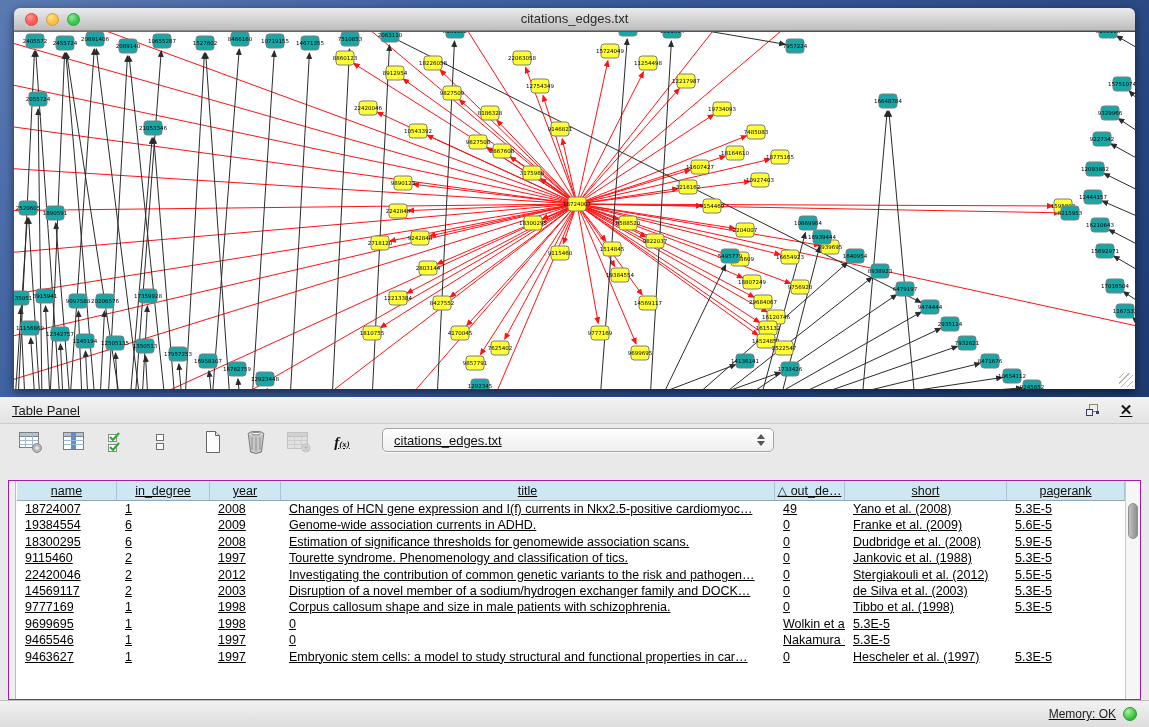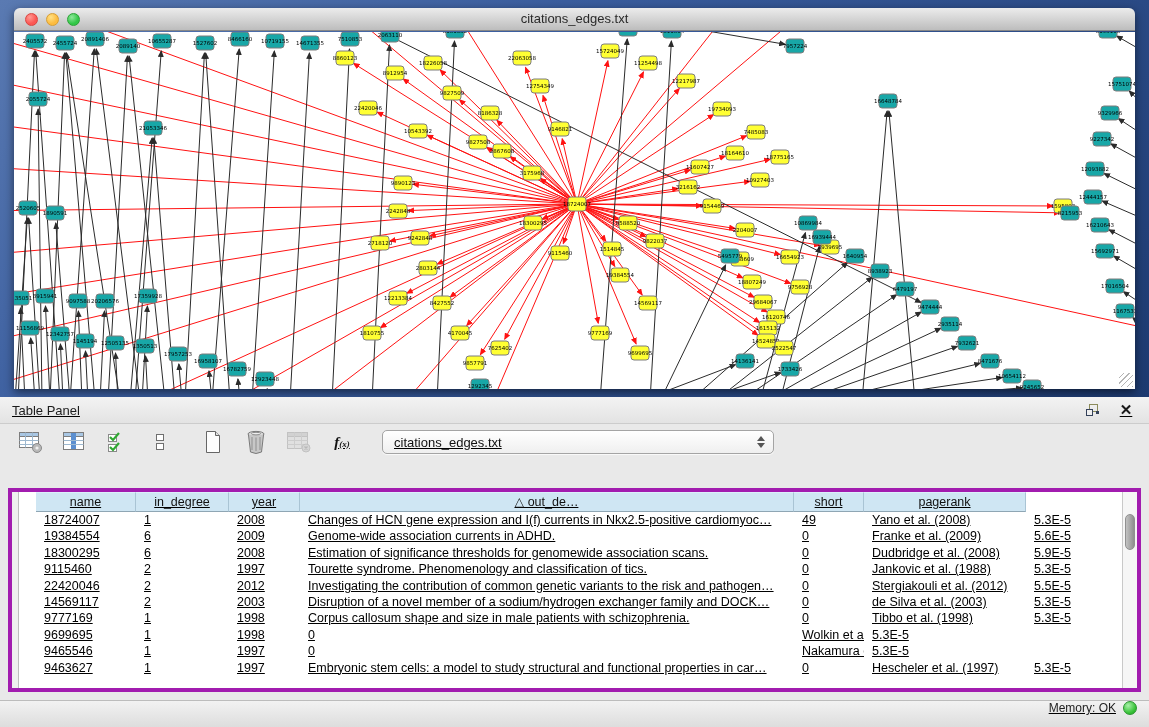--- a/index.html
+++ b/index.html
@@ -28,56 +28,56 @@
   .panel { position:absolute; left:0; top:397px; width:1149px; height:330px;
            background:#e9e9e9; display:flex; flex-direction:column;text-decoration:underline; }
   .panel-header { height:27px; flex:0 0 27px; display:flex; align-items:center;
                   padding:0 14px 0 12px; background:linear-gradient(#f3f3f3,#e3e3e3);
                   border-bottom:1px solid #cccccc; }
   .panel-title { font-size:13px; color:#1c1c1c; }
   .panel-header .spacer { flex:1; }
   .ph-icon { width:18px; height:16px; margin-left:16px; cursor:default; display:flex; align-items:center; justify-content:center; }
   .close-x { font-size:15px; font-weight:bold; color:#1a1a1a; line-height:14px; }
 
-  .toolbar { flex:0 0 52px; display:flex; align-items:center; padding:4px 14px 24px 16px; gap:13px; }
+  .toolbar { flex:0 0 52px; display:flex; padding:4px 14px 24px 16px; gap:13px; }
   .tbtn { width:30px; height:28px; display:flex; align-items:center; justify-content:center; background:transparent; border:none; }
   .tbtn.gap { margin-left:10px; }
   .fx { font-family:"Liberation Serif", serif; font-style:italic; font-weight:bold; font-size:15px; color:#111; }
   .fx small { font-size:9px; font-weight:bold; }
   .combo { margin-left:12px; width:392px; height:24px; border:1px solid #a4a4a4; border-radius:5px;
            background:linear-gradient(#ffffff,#efefef); display:flex; align-items:center;
            padding:0 8px 0 11px; font-size:13px; color:#111; box-shadow:0 1px 1px rgba(255,255,255,.8); }
   .combo .cspacer { flex:1; }
   .stepper { display:flex; flex-direction:column; gap:2px; }
   .stepper i { display:block; width:0; height:0; border-left:4px solid transparent; border-right:4px solid transparent; }
   .stepper .up { border-bottom:5px solid #555; }
   .stepper .dn { border-top:5px solid #555; }
 
-  .tablebox { flex:1; margin:8px 8px; border:4px solid #a21caf; background:#ffffff; position:relative; overflow:hidden;padding-left:16px; }
+  .tablebox { flex:1; margin:0 8px; border:1px solid #a21caf; background:#ffffff; position:relative; overflow:hidden; }
   .gutter { position:absolute; left:0; top:0; bottom:0; width:7px; background:#efefef; border-right:1px solid #bdbdbd; }
   .thead, .trow { display:grid; grid-template-columns:100px 93px 71px 494px 70px 162px 1fr; margin-left:8px; margin-right:15px; }
   .thead { height:20px; }
   .th { background:#cfe6f3; border-right:1px solid #a9c4d4; border-bottom:1px solid #8fa6b4; border-top:1px solid #ddeefb;
         font-size:12.5px; color:#111; text-align:center; line-height:19px; overflow:hidden; white-space:nowrap; }
   .trow { height:16.4px; }
   .td { font-size:12.5px; color:#000; line-height:16.4px; padding-left:8px; overflow:hidden; white-space:nowrap; }
   .vscroll { position:absolute; right:0; top:0; bottom:0; width:15px; background:#f6f6f6; border-left:1px solid #c9c9c9; }
   .vthumb { position:absolute; left:2px; top:22px; width:10px; height:36px; border-radius:6px;
             background:linear-gradient(90deg,#c2c2c2,#8e8e8e); border:1px solid #909090; }
 
   .tabbar { flex:0 0 29px; display:flex; align-items:center; justify-content:center; }
   .segmented { display:flex; border:1px solid #979797; border-radius:5px; overflow:hidden;
                box-shadow:0 1px 1px rgba(255,255,255,.9), inset 0 0 1px rgba(0,0,0,.1); }
   .seg { font-size:13px; padding:3px 15px; background:linear-gradient(#fdfdfd,#e9e9e9);
          color:#111; border-right:1px solid #ababab; cursor:default; }
   .seg:last-child { border-right:none; }
   .seg.active { background:linear-gradient(#8f8f8f,#6e6e6e); color:#efefef; }
 
   .statusbar { flex:0 0 27px; border-top:1px solid #bcbcbc; background:linear-gradient(#f2f2f2,#dddddd);
-               display:flex; align-items:flex-start; justify-content:flex-end; padding-right:12px; gap:7px; }
+               display:flex; align-items:center; justify-content:flex-end; padding-right:12px; gap:7px; }
   .statusbar .mem { font-size:12px; color:#222; }
   .dot { width:14px; height:14px; border-radius:50%; border:1px solid #2a9430;
          background:radial-gradient(circle at 35% 30%,#a9f0a9,#35c135 65%,#22a322); }
 </style>
 </head>
 <body>
 
 <div class="desktop">
   <div class="gwin">
     <div class="titlebar">
@@ -566,20 +566,21 @@
         </span>
     </div>
   </div>
 
   <div class="tablebox">
     <div class="gutter"></div>
     <div class="thead" id="thead">
         <div class="th">name</div>
         <div class="th">in_degree</div>
         <div class="th">year</div>
+        <div class="th">title</div>
         <div class="th">△ out_de…</div>
         <div class="th">short</div>
         <div class="th">pagerank</div>
       </div>
     <div id="tbody">
         <div class="trow">
           <div class="td">18724007</div>
           <div class="td">1</div>
           <div class="td">2008</div>
           <div class="td">Changes of HCN gene expression and I(f) currents in Nkx2.5-positive cardiomyoc…</div>

